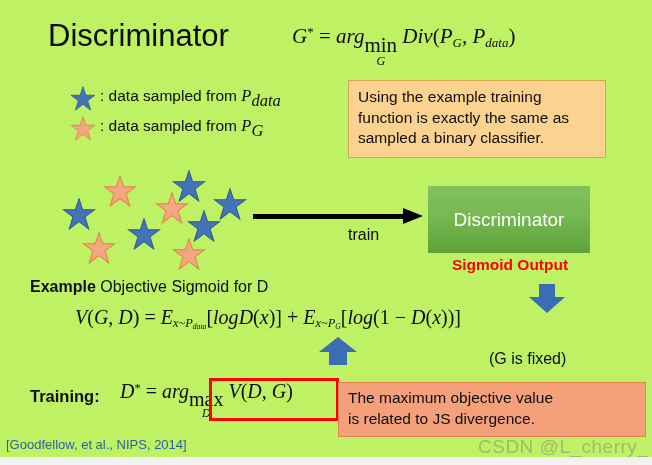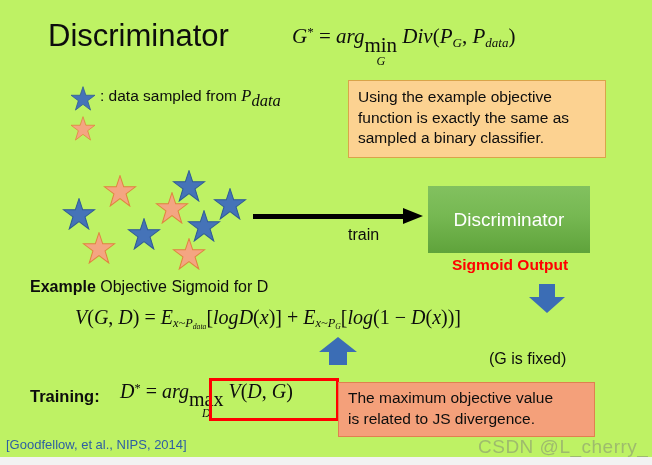--- a/index.html
+++ b/index.html
@@ -181,21 +181,21 @@
   #red-box {
     left: 209px; top: 378px;
     width: 130px; height: 43px;
     border: 3px solid #FF0000;
     box-sizing: border-box;
   }
 
   
   #callout-orange {
     left: 338px; top: 382px;
-    width: 257px;
+    width: 308px;
     padding: 5px 9px 6px 9px;
     background: #F4A07A;
     border: 1px solid #E08050;
     box-sizing: border-box;
     font-size: 15.5px;
     line-height: 1.34;
     color: #0d0d0d;
   }
 
   
@@ -249,24 +249,25 @@
     <svg width="26" height="25" viewBox="0 0 100 95">
       <polygon points="50,2 61,35 96,35 68,56 79,92 50,70 21,92 32,56 4,35 39,35" fill="#4573B8" stroke="#2E5A96" stroke-width="3"></polygon>
     </svg>
     <span class="legend-text"><span>: data sampled from </span><span class="mi">P</span><sub class="sb mi">data</sub></span>
   </div>
 
   <div class="abs legend-row" id="legend2">
     <svg width="26" height="25" viewBox="0 0 100 95">
       <polygon points="50,2 61,35 96,35 68,56 79,92 50,70 21,92 32,56 4,35 39,35" fill="#F4A582" stroke="#E0833F" stroke-width="3"></polygon>
     </svg>
+    <span class="legend-text"><span>: data sampled from </span><span class="mi">P</span><sub class="sb mi">G</sub></span>
   </div>
 
   <div class="abs" id="callout-yellow">
-    <div>Using the example objective</div>
+    <div>Using the example training</div>
     <div>function is exactly the same as</div>
     <div>sampled a binary classifier.</div>
   </div>
 
   <div class="abs" id="scatter" style="left:0; top:0; width:652px; height:465px; pointer-events:none;">
       <svg class="star" width="34" height="32" viewBox="0 0 100 95" style="left: 103px; top: 175px;">
         <polygon points="50,2 61,35 96,35 68,56 79,92 50,70 21,92 32,56 4,35 39,35" fill="#F4A582" stroke="#E0833F" stroke-width="3"></polygon>
       </svg>
       <svg class="star" width="34" height="32" viewBox="0 0 100 95" style="left: 172px; top: 170px;">
         <polygon points="50,2 61,35 96,35 68,56 79,92 50,70 21,92 32,56 4,35 39,35" fill="#4573B8" stroke="#2E5A96" stroke-width="3"></polygon>

